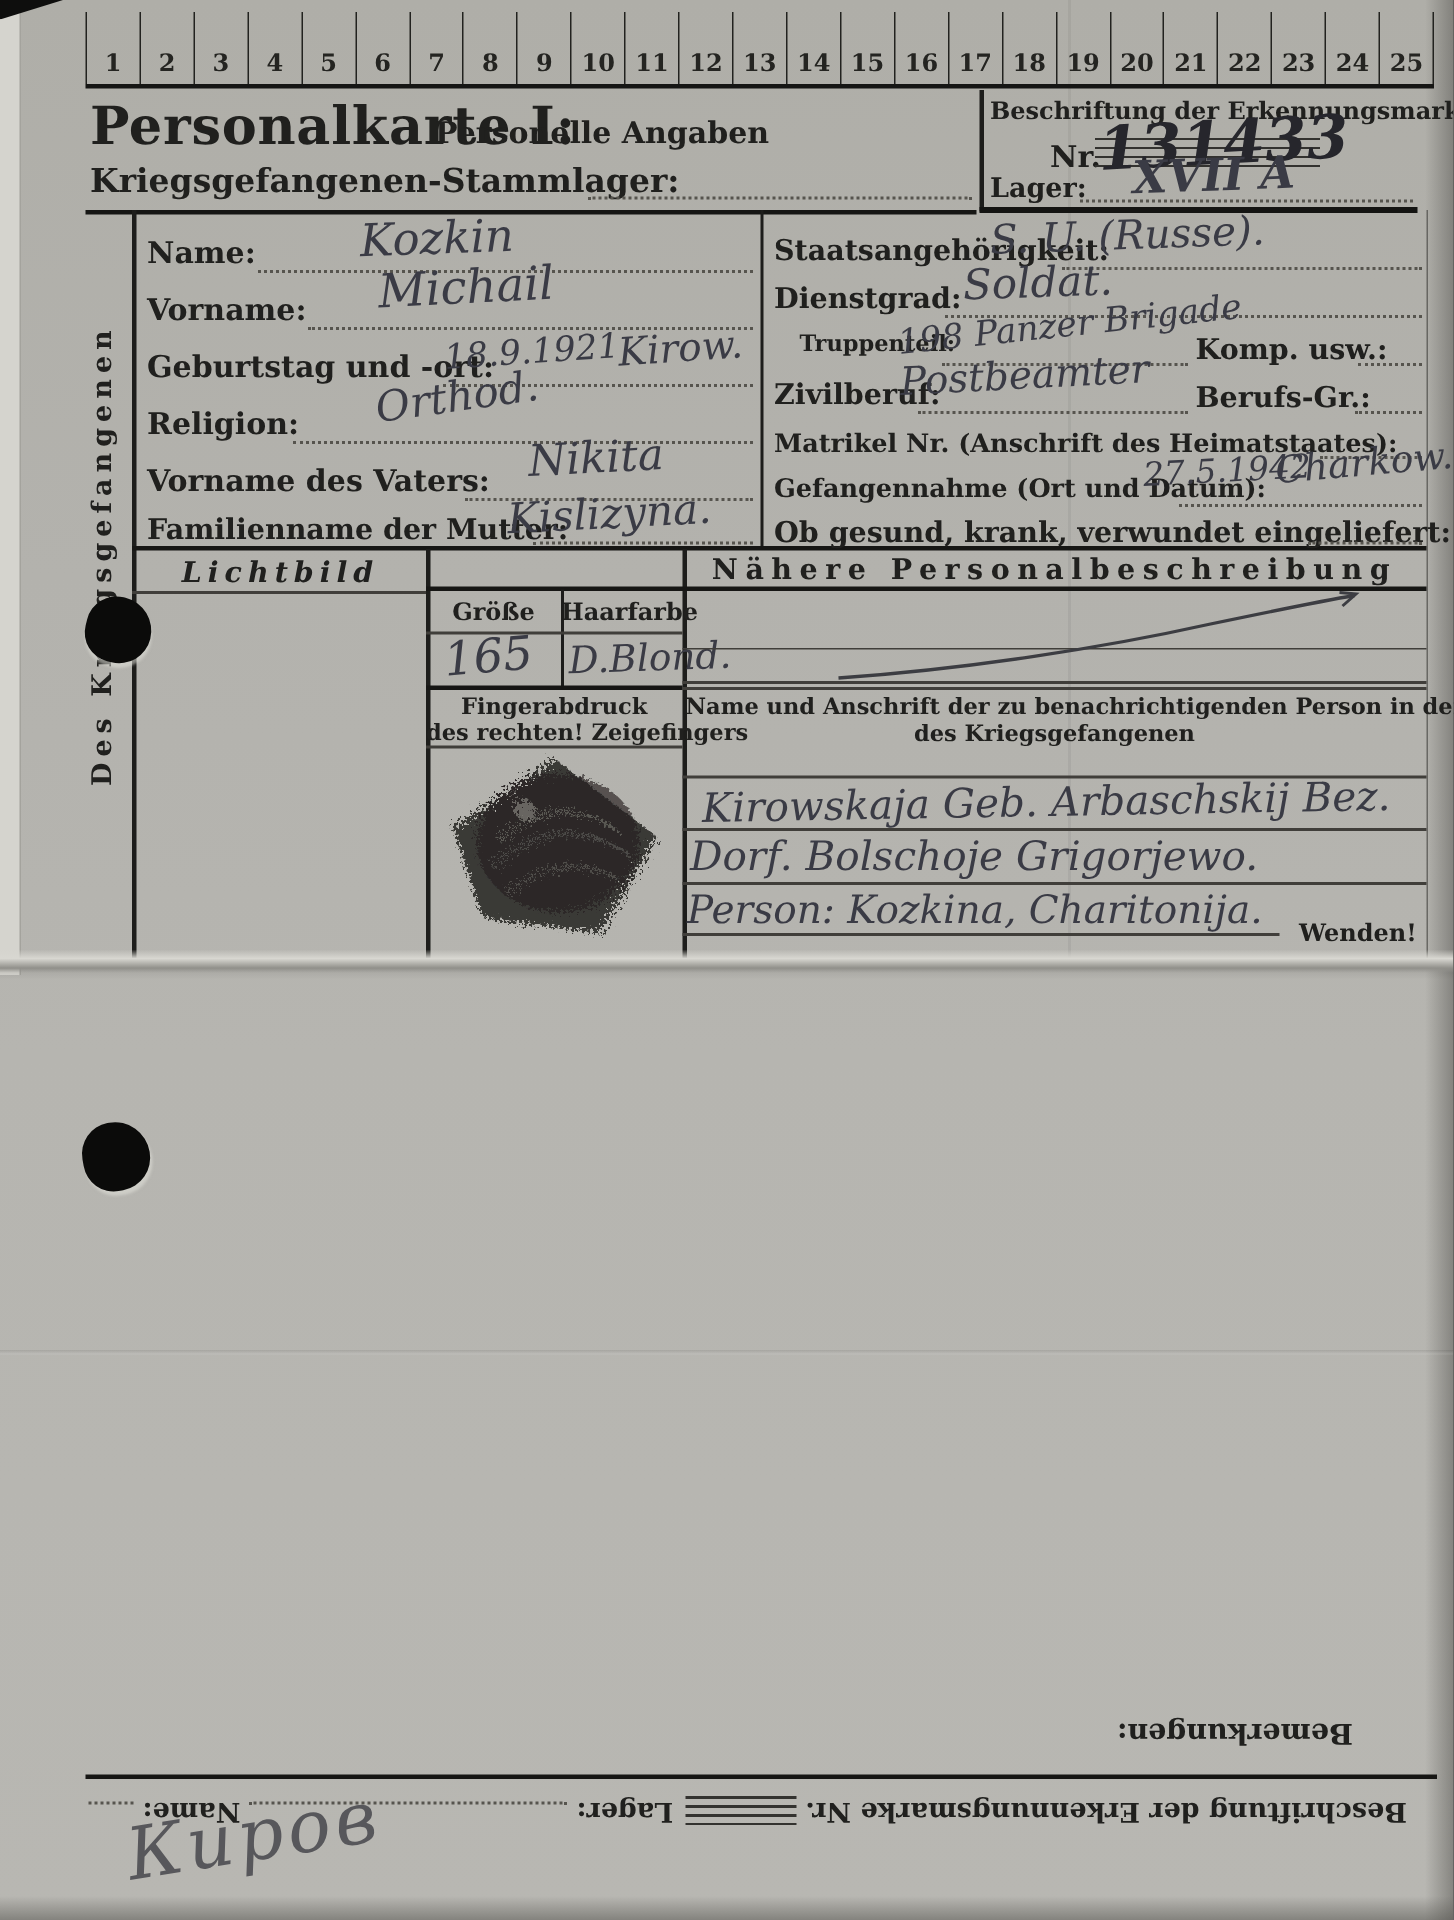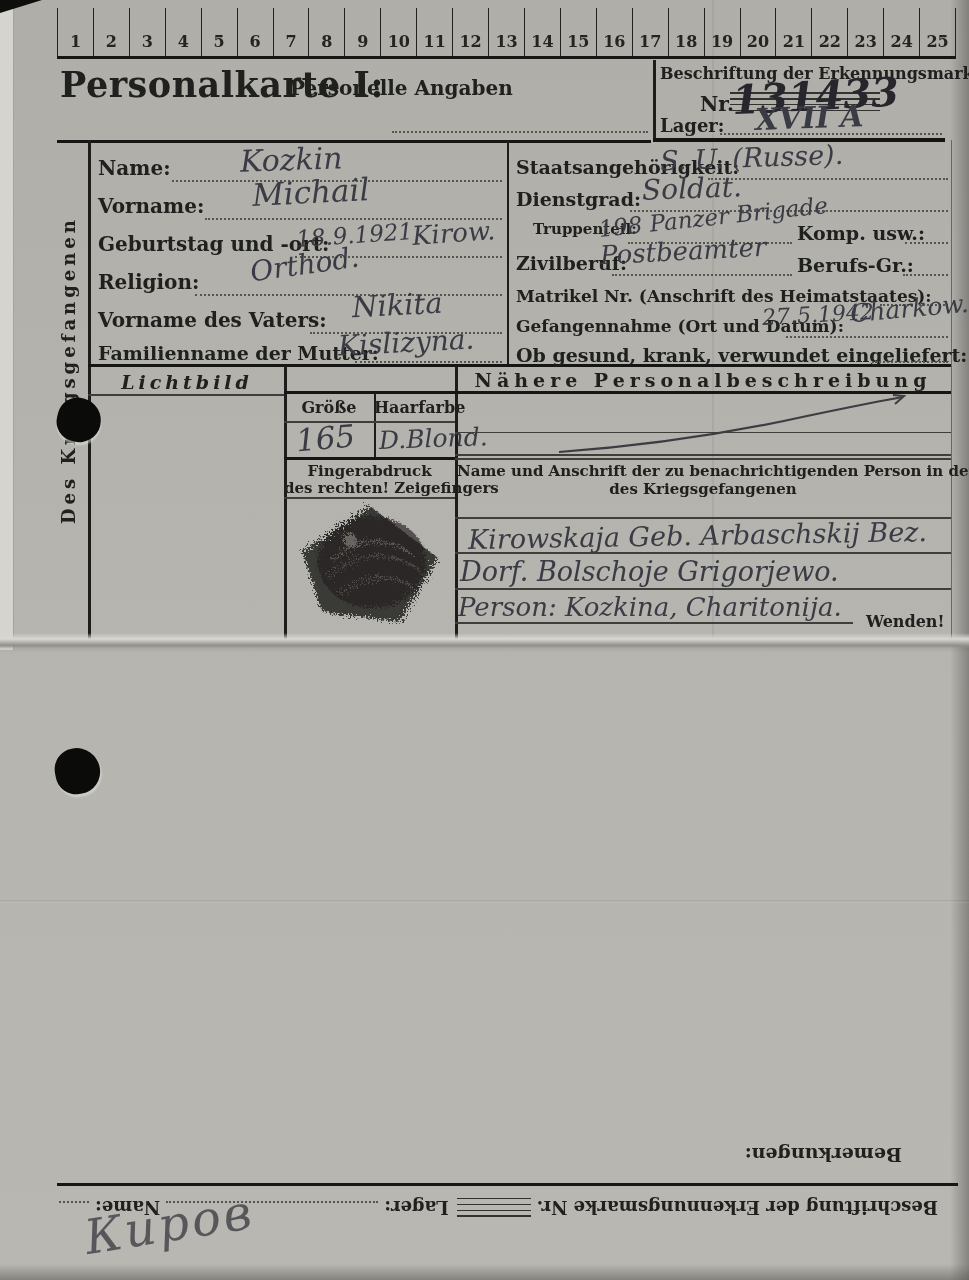--- a/index.html
+++ b/index.html
@@ -57,20 +57,21 @@
     <div class="rc">20</div>
     <div class="rc">21</div>
     <div class="rc">22</div>
     <div class="rc">23</div>
     <div class="rc">24</div>
     <div class="rc">25</div>
   </div>
 
   <div class="abs lbl" style="left:60px;top:64px;font-size:35px;letter-spacing:.5px;">Personalkarte I:</div>
   <div class="abs lbl" style="left:290px;top:76px;font-size:20px;">Personelle Angaben</div>
+  <div class="abs lbl" style="left:60px;top:108px;font-size:22px;">Kriegsgefangenen-Stammlager:</div>
   <div class="abs dots" style="left:392px;top:131px;width:256px;"></div>
 
   <div class="abs vline" style="left:653px;top:60px;height:81px;width:3px;"></div>
   <div class="abs" style="left:653px;top:138px;width:292px;height:4px;background:#141412;"></div>
   <div class="abs lbl ctr" style="left:660px;top:64px;width:290px;font-size:16px;">Beschriftung der Erkennungsmarke</div>
   <div class="abs lbl" style="left:700px;top:92px;font-size:20px;">Nr.</div>
   <div class="abs staff" style="left:730px;top:92px;width:150px;height:24px;"></div>
   <div class="abs hand" style="left:732px;top:72px;font-size:40px;font-weight:bold;transform:rotate(-3deg);color:#26262c;">131433</div>
   <div class="abs lbl" style="left:660px;top:115px;font-size:18px;">Lager:</div>
   <div class="abs dots" style="left:720px;top:133px;width:222px;"></div>

